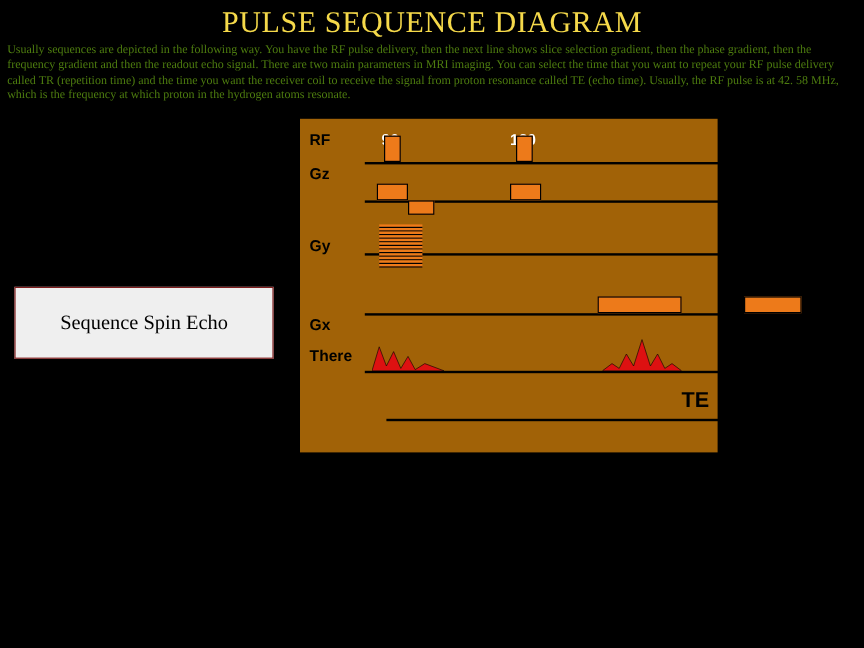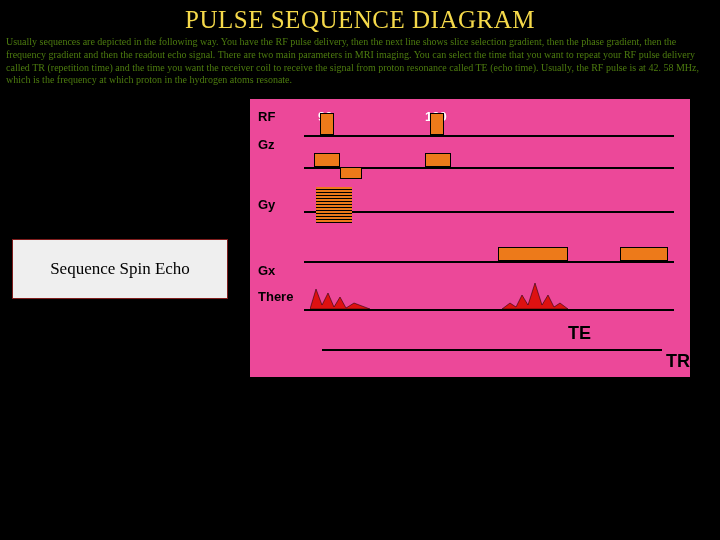--- a/index.html
+++ b/index.html
@@ -7,22 +7,22 @@
   .title { color: #f5d94a; font-size: 25px; text-align: center; padding: 6px 0 2px; letter-spacing: 0.5px; }
   .body-text { color: #4d7c0f; font-size: 10px; line-height: 1.28; padding: 0 8px 4px 6px; }
   .content { position: relative; }
   .caption-box {
     position: absolute; left: 12px; top: 148px; width: 216px; height: 60px;
     background: #efefef; border: 1px solid #7f1d1d;
     display: flex; align-items: center; justify-content: center;
     color: #000; font-size: 17px;
   }
   .diagram {
-    position: absolute; left: 250px; top: 8px; width: 440px; height: 278px;
-    background: #ec4899;
+    position: absolute; left: 250px; top: 8px; width: 348px; height: 278px;
+    background: #a16207;
     text-align: center;
   }
   .row-label { position: absolute; left: 8px; color: #000; font-family: Arial, sans-serif; font-weight: bold; font-size: 13px; }
   .pulse-label { position: absolute; color: #fff; font-family: Arial, sans-serif; font-weight: bold; font-size: 13px; }
   .baseline { position: absolute; height: 2px; background: #000; }
   .block { position: absolute; background: #ed7a1a; border: 1px solid #000; }
   .gy-stack { position: absolute; display: flex; flex-direction: column; }
   .gy-line { height: 3px; background: #ed7a1a; border-bottom: 1px solid #000; }
   .signal-shape { position: absolute; }
   .te-label, .tr-label { position: absolute; color: #000; font-family: Arial, sans-serif; font-weight: bold; font-size: 18px; }

